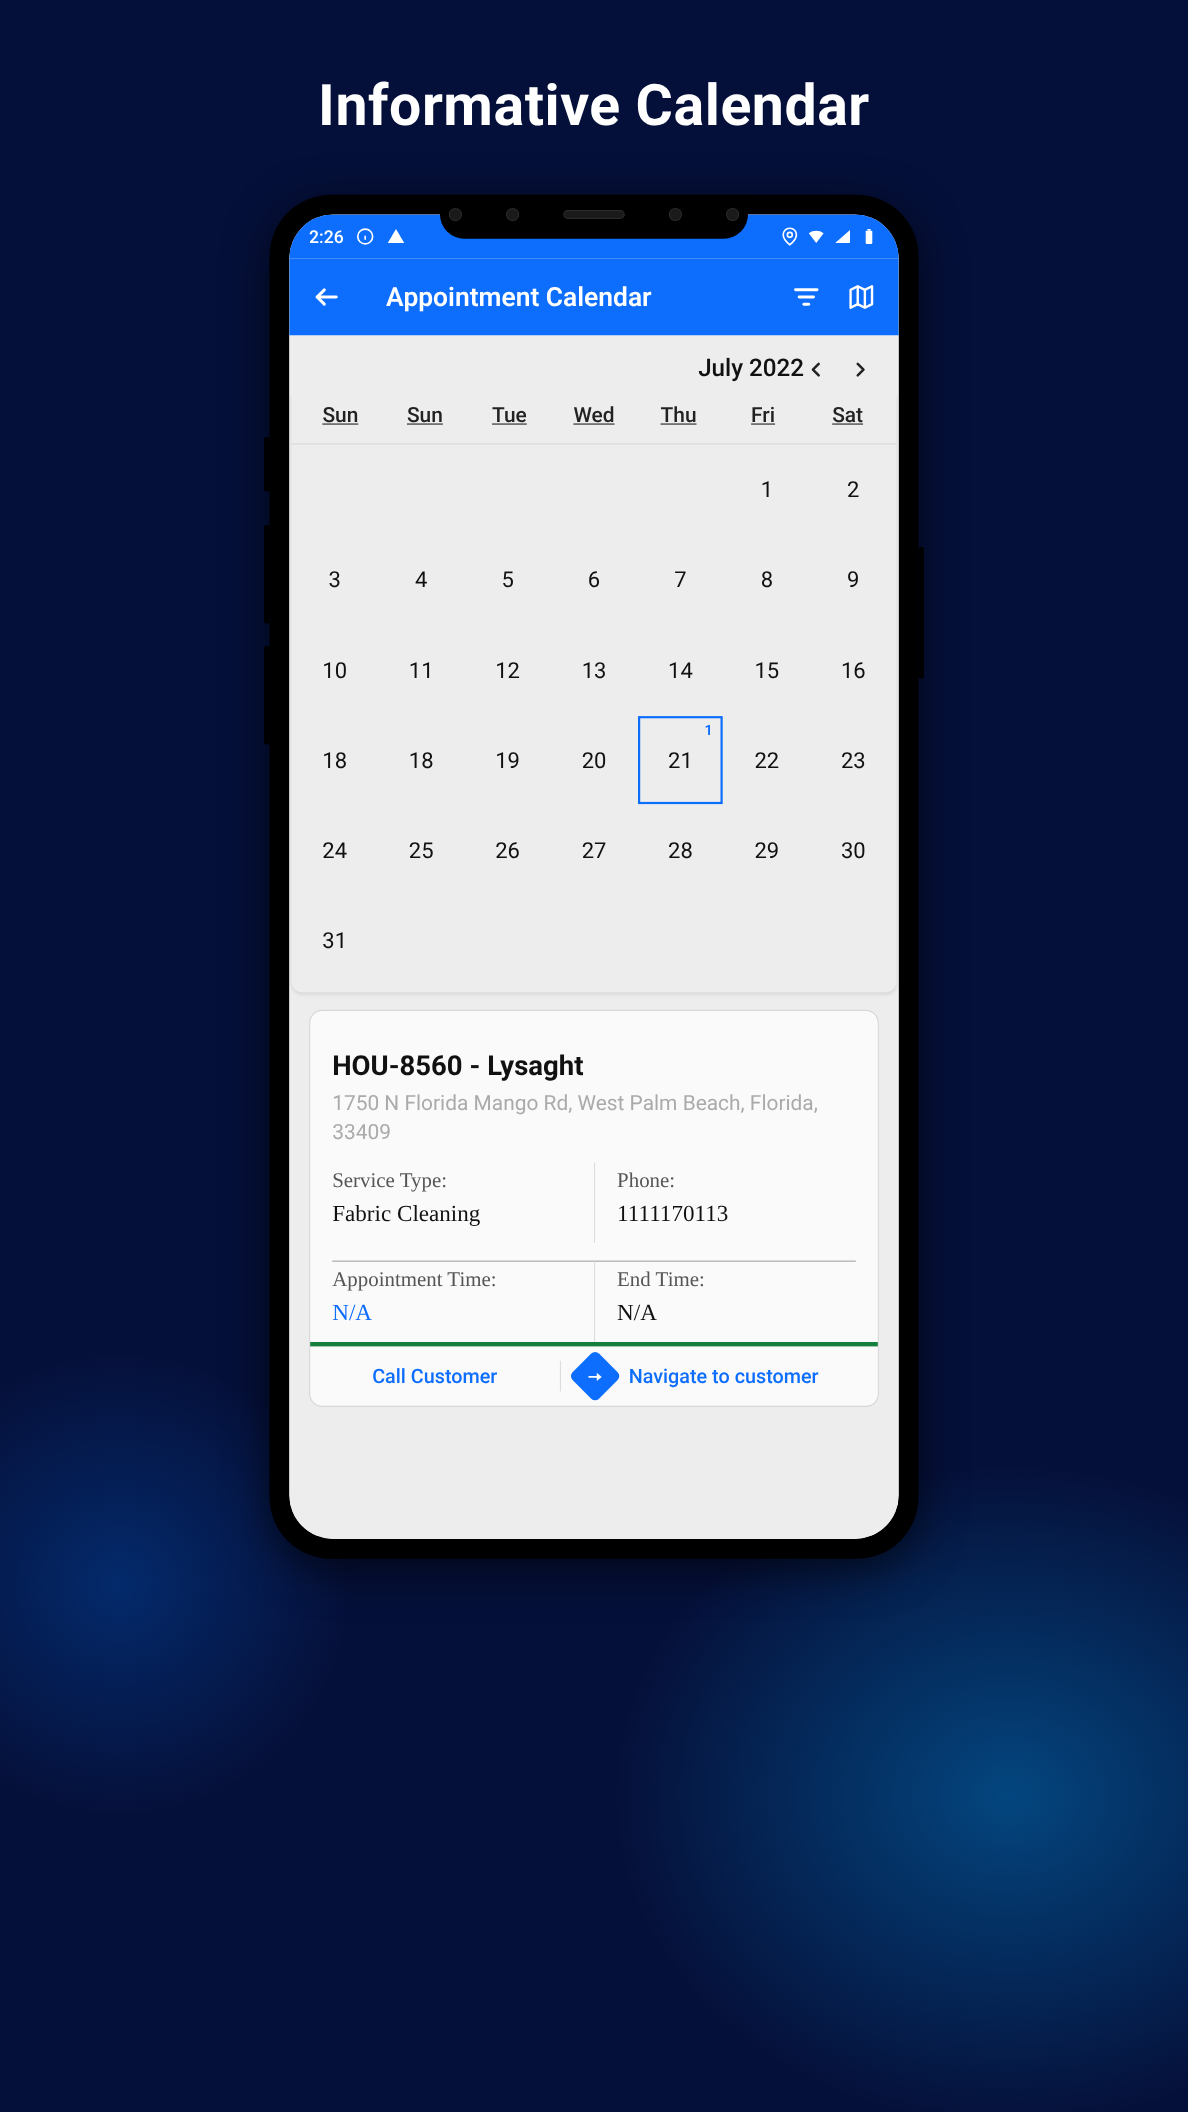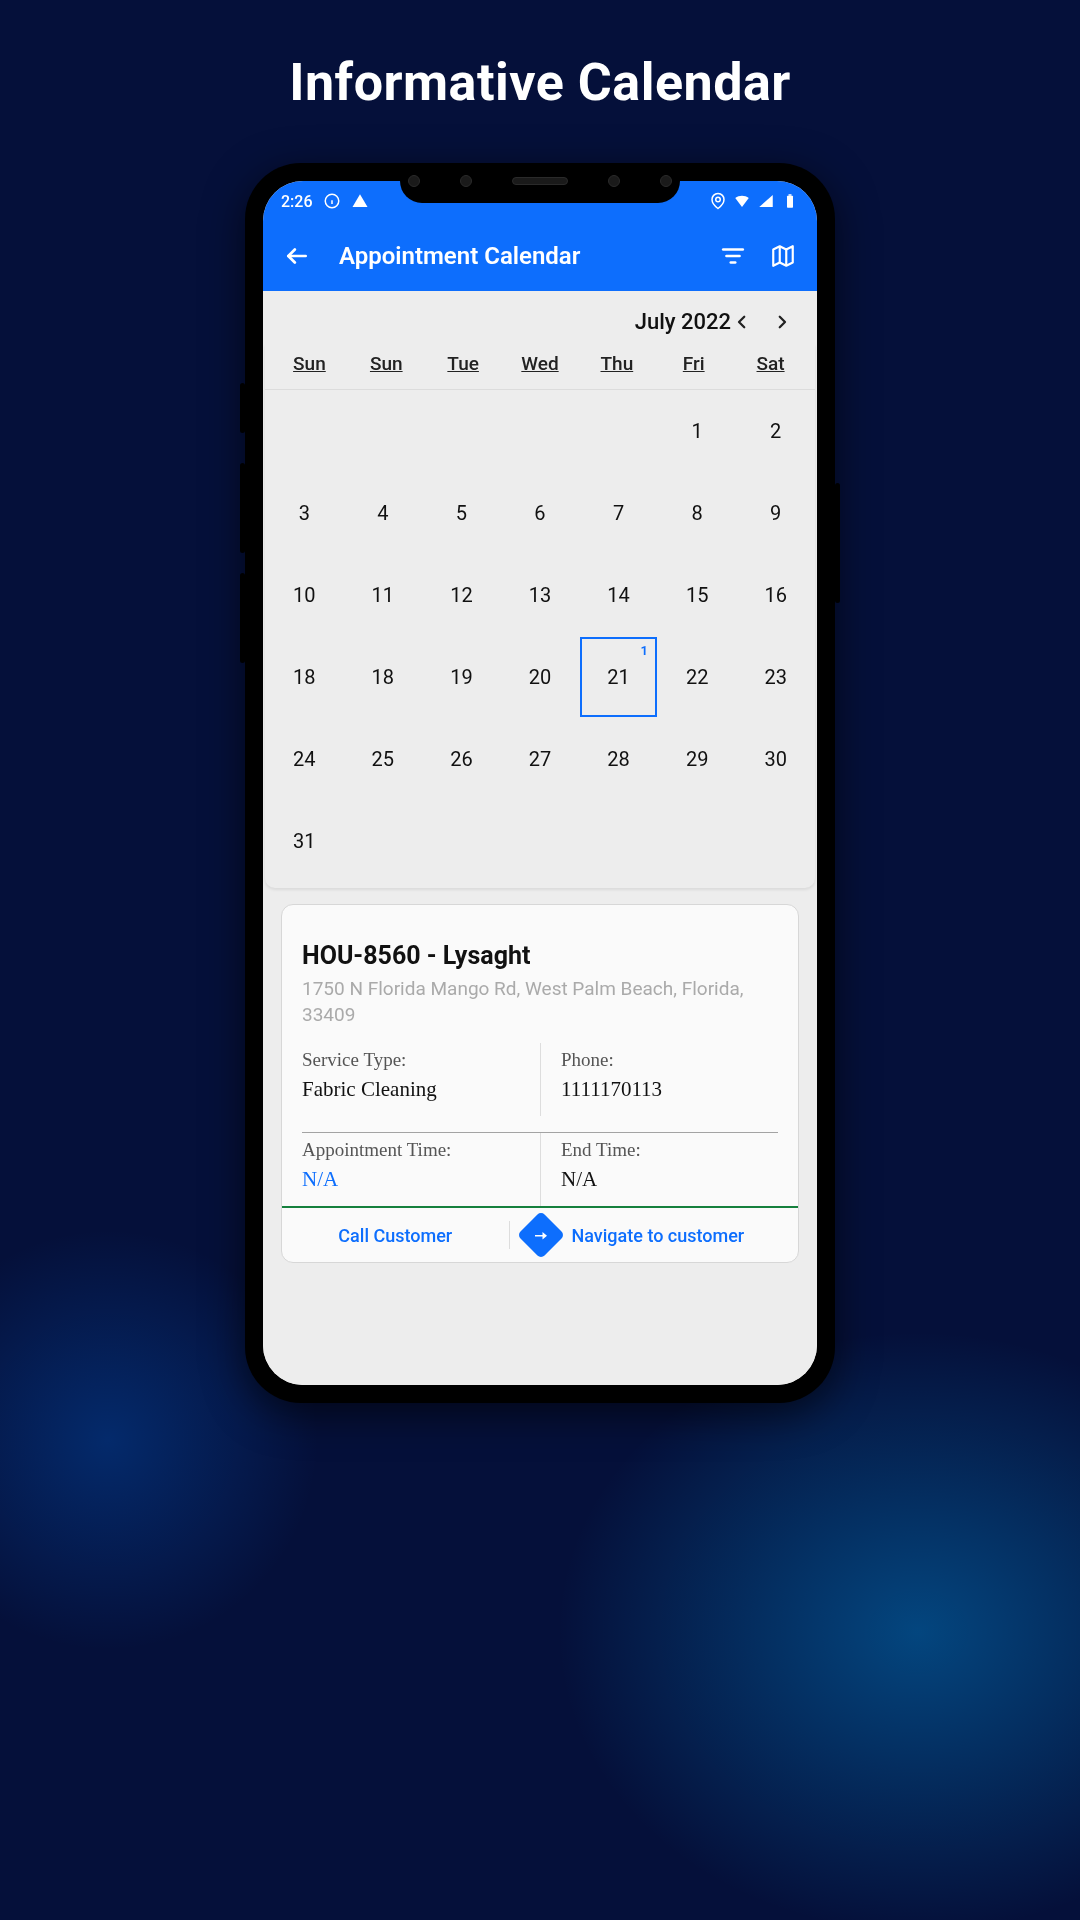--- a/index.html
+++ b/index.html
@@ -19,21 +19,21 @@
       #05103a;
     z-index: 0;
   }
   .headline {
     position: relative;
     z-index: 1;
     color: #fff;
     text-align: center;
     font-size: 52px;
     font-weight: 700;
-    padding-top: 52px;
+    padding-top: 66px;
     letter-spacing: 0.5px;
   }
   .phone-wrap {
     position: relative;
     z-index: 1;
     width: 590px;
     margin: 50px auto 0;
   }
   .phone-frame {
     width: 590px;
@@ -92,21 +92,21 @@
   .sicon { display:inline-flex; width:18px; height:18px; }
   .app-bar {
     background: #0d6efd;
     height: 70px;
     display: flex;
     align-items: center;
     padding: 0 18px;
     color: #fff;
     gap: 18px;
   }
-  .app-bar .title { font-size: 24px; font-weight: 600; flex: 0 0 auto; margin-left: 8px;}
+  .app-bar .title { font-size: 24px; font-weight: 600; flex: 0 0 auto; margin-left: 20px;}
   .app-bar .spacer { flex: 1; }
   .icon-btn { width: 32px; height: 32px; display:flex; align-items:center; justify-content:center; cursor:pointer; }
   .content { flex:1; background:#ededed; position:relative; padding: 0 2px; }
   .month-header {
     display:flex; align-items:center; justify-content:flex-end;
     padding: 18px 22px 10px;
     font-size: 22px; font-weight: 500; color:#111;
   }
   .month-nav { display:flex; gap:18px; }
   .calendar {
@@ -155,21 +155,21 @@
     display:grid; grid-template-columns: 1fr 1fr;
     margin-top:16px;
   }
   .card-col { padding: 6px 0 14px; font-family: Liberation Serif, serif; }
   .card-col.right { border-left:1px solid #ddd; padding-left:20px; }
   .card-label { font-size:19px; color:#555; margin-bottom:6px; }
   .card-value { font-size:21px; color:#111; font-weight:500; }
   .card-value.accent { color:#0d6efd; }
   .card-row2 { border-top:1px solid #a3a3a3; }
   .card-actions {
-    border-top:2px solid #15803d;
+    border-top:4px solid #15803d;
     display:flex; align-items:center;
     margin: 0 -20px;
     padding: 10px 0;
   }
   .action {
     flex:1; text-align:center;
     color:#0d6efd; font-size:18px; font-weight:500;
     cursor:pointer;
   }
   .action-sep { width:1px; height:28px; background:#ddd; }

